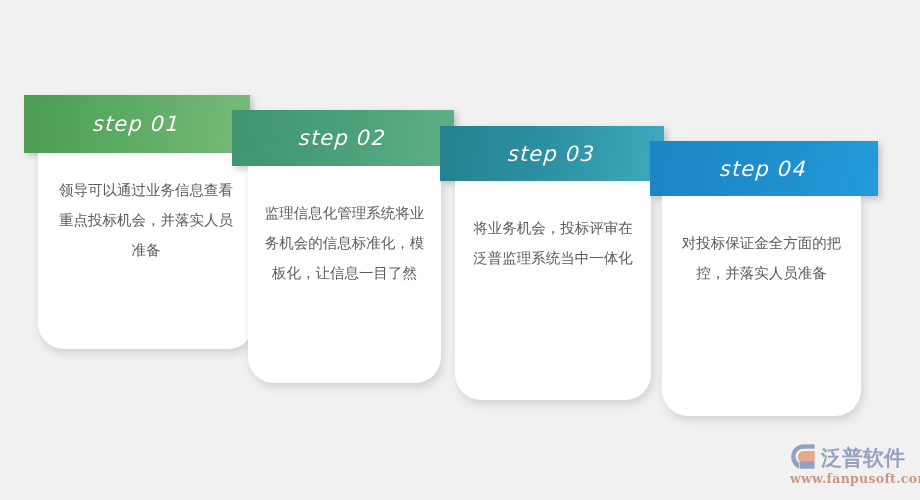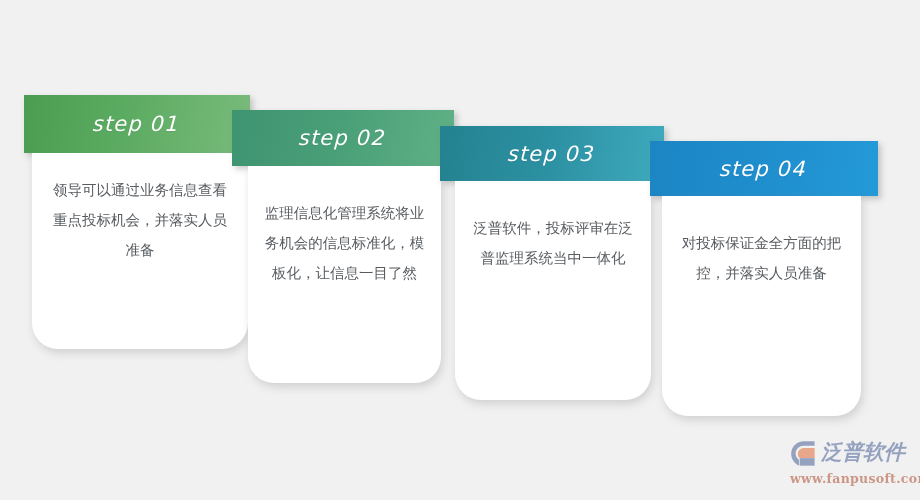--- a/index.html
+++ b/index.html
@@ -67,21 +67,21 @@
     text-align: center;
     font-size: 14.5px;
     line-height: 30px;
     color: #585c60;
     font-family: "DejaVu Sans", "Liberation Sans", sans-serif;
   }
 
   
   #card-1 { left: 24px;  top: 95px; }
   #card-1 .step-header { width: 226px; height: 58px; background: linear-gradient(100deg, #4b9d52 0%, #5cab62 45%, #79bb7b 100%); }
-  #card-1 .step-body   { left: 8px; top: 58px; width: 216px; height: 196px; }
+  #card-1 .step-body   { left: 14px; top: 58px; width: 216px; height: 196px; }
   #card-1 .step-text   { top: 22px; }
 
   
   #card-2 { left: 232px; top: 110px; }
   #card-2 .step-header { width: 222px; height: 56px; background: linear-gradient(100deg, #3f9471 0%, #4aa078 50%, #60b085 100%); }
   #card-2 .step-body   { left: 16px; top: 56px; width: 193px; height: 217px; }
   #card-2 .step-text   { top: 32px; }
 
   
   #card-3 { left: 440px; top: 126px; }
@@ -99,23 +99,22 @@
   #watermark {
     position: absolute;
     left: 790px;
     top: 440px;
     width: 122px;
     height: 50px;
     opacity: 0.92;
   }
   #watermark .wm-row {
     display: flex;
-    align-items: flex-start;
+    align-items: flex-end;
     height: 30px;
-    font-style: italic;
   }
   #watermark .wm-mark {
     width: 28px;
     height: 27px;
     flex: 0 0 auto;
     margin-right: 3px;
   }
   #watermark .wm-cn {
     font-size: 21px;
     font-weight: bold;
@@ -156,21 +155,21 @@
     <div class="step-body">
       <div class="step-text">监理信息化管理系统将业务机会的信息标准化，模板化，让信息一目了然</div>
     </div>
   </div>
 
   <div class="step-card" id="card-3">
     <div class="step-header">
       <span class="step-label">step 03</span>
     </div>
     <div class="step-body">
-      <div class="step-text">泛普软件，投标评审在泛普监理系统当中一体化</div>
+      <div class="step-text">将业务机会，投标评审在泛普监理系统当中一体化</div>
     </div>
   </div>
 
   <div class="step-card" id="card-4">
     <div class="step-header">
       <span class="step-label">step 04</span>
     </div>
     <div class="step-body">
       <div class="step-text">对投标保证金全方面的把控，并落实人员准备</div>
     </div>

